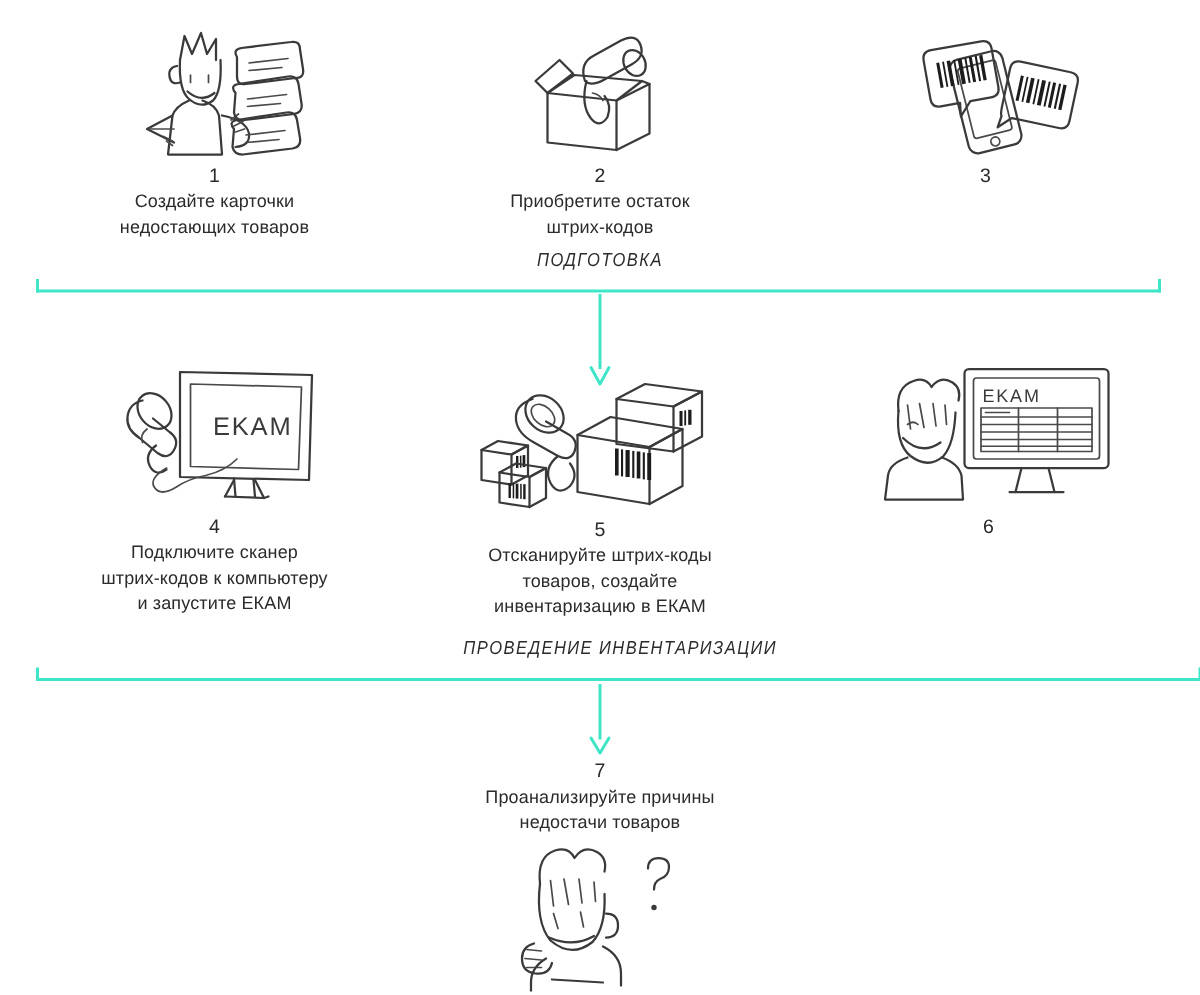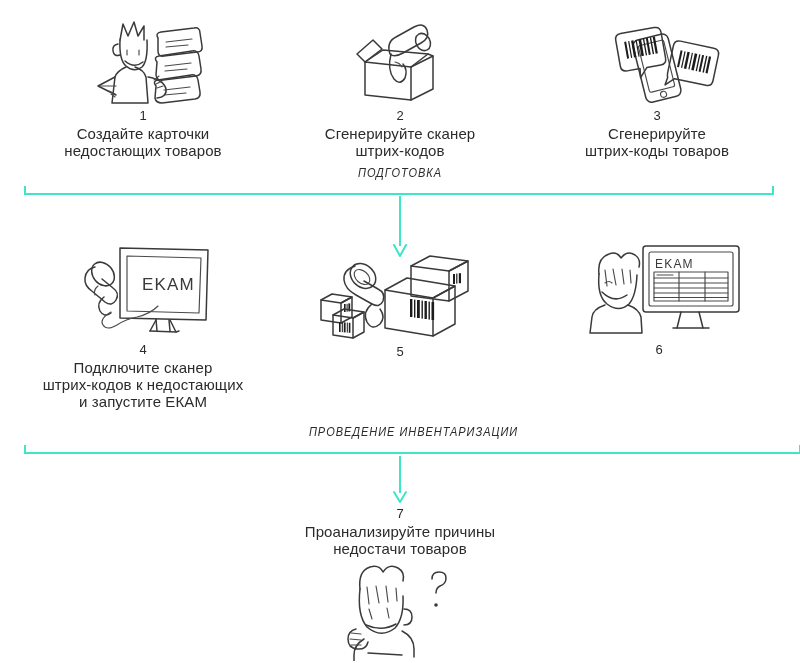--- a/index.html
+++ b/index.html
@@ -28,21 +28,21 @@
     display: block;
     text-align: center;
   }
   .step-num {
     font-size: 13px;
     line-height: 15px;
     color: #2b2b2b;
     font-family: "Liberation Sans", sans-serif;
   }
   .step-caption {
-    font-size: 15px;
+    font-size: 12px;
     line-height: 17px;
     color: #2b2b2b;
     letter-spacing: .1px;
     margin-top: 2px;
     white-space: pre-line;
   }
 
   
   .step.caption-first .step-caption { order: 3; text-align: center; }
 
@@ -169,21 +169,21 @@
       <path class="ink" d="M56 40 q-4 16 3 25 q6 7 11 -1 q3 -8 -2 -14"></path>
 
       <path class="ink" d="M55 40 q-4 -12 6 -17 l18 -10 q10 -5 13 3 q3 8 -6 13 l-18 10 q-9 5 -13 1 z"></path>
 
       <ellipse class="ink" cx="88" cy="28" rx="7" ry="9" transform="rotate(-28 88 28)"></ellipse>
 
       <path class="ink-thin" d="M60 48 q5 1 7 5"></path>
     </svg>
   </div>
   <div class="step-num">2</div>
-  <div class="step-caption">Сгенерируйте сканер
+  <div class="step-caption">Приобретите остаток
 штрих-кодов</div>
 </div>
 
 <div class="step" style="left:532px; top:14px; width:250px;">
   <div class="step-art">
     <svg width="130" height="90" viewBox="0 0 130 90" aria-hidden="true">
 
       <g transform="rotate(-14 66 58)">
         <rect class="ink" x="48" y="22" width="36" height="64" rx="6"></rect>
         <rect class="ink-thin" x="53" y="28" width="26" height="48" rx="2"></rect>
@@ -215,22 +215,20 @@
           <rect x="100.5" y="39" width="2.6" height="17"></rect>
           <rect x="105" y="39" width="1.3" height="17"></rect>
           <rect x="108" y="39" width="2" height="17"></rect>
           <rect x="112" y="39" width="1.4" height="17"></rect>
           <rect x="115" y="39" width="2.2" height="17"></rect>
         </g>
       </g>
     </svg>
   </div>
   <div class="step-num">3</div>
-  <div class="step-caption">Сгенерируйте
-штрих-коды товаров</div>
 </div>
 
 <div class="band" style="top:166px;">
   <div class="band-label">ПОДГОТОВКА</div>
   <div class="band-rule"></div>
 </div>
 
 <div class="arrow" style="left:390px; top:196px;">
   <svg width="20" height="62" viewBox="0 0 20 62" aria-hidden="true">
     <path d="M10 0 L10 50" stroke="#3ee5c6" stroke-width="2" fill="none"></path>
@@ -255,21 +253,21 @@
       <path class="ink" d="M27 27 q-9 2 -10 11 q-1 8 8 14 l12 10 q7 5 11 -2 q4 -7 -3 -12 l-11 -9"></path>
       <path class="ink-thin" d="M30 46 q-5 4 -3 9"></path>
 
       <path class="ink" d="M36 57 q-8 6 -4 14 q4 7 11 2"></path>
 
       <path class="ink-thin" d="M43 72 q-12 7 -8 13 q4 6 14 0 q9 -6 20 -8 q13 -3 21 -11"></path>
     </svg>
   </div>
   <div class="step-num">4</div>
   <div class="step-caption">Подключите сканер
-штрих-кодов к недостающих
+штрих-кодов к компьютеру
 и запустите ЕКАМ</div>
 </div>
 
 <div class="step" style="left:275px; top:252px; width:250px;">
   <div class="step-art">
     <svg width="170" height="88" viewBox="0 0 170 88" aria-hidden="true">
 
       <ellipse class="ink" cx="48" cy="24" rx="11" ry="14" transform="rotate(-48 48 24)"></ellipse>
       <ellipse class="ink-thin" cx="47" cy="25" rx="6" ry="9" transform="rotate(-48 47 25)"></ellipse>
 
@@ -314,20 +312,23 @@
         <rect x="99" y="47.6" width="1.4" height="18"></rect>
         <rect x="102" y="48" width="2.8" height="18"></rect>
         <rect x="106.5" y="48.6" width="1.4" height="18"></rect>
         <rect x="109.5" y="49" width="2.4" height="18"></rect>
         <rect x="113.5" y="49.6" width="1.4" height="18"></rect>
         <rect x="116.5" y="50" width="2.6" height="18"></rect>
       </g>
     </svg>
   </div>
   <div class="step-num">5</div>
+  <div class="step-caption">Отсканируйте штрих-коды
+товаров, создайте
+инвентаризацию в ЕКАМ</div>
 </div>
 
 <div class="step" style="left:528px; top:240px; width:262px;">
   <div class="step-art">
     <svg width="180" height="98" viewBox="0 0 180 98" aria-hidden="true">
 
       <rect class="ink" x="74" y="6" width="96" height="66" rx="3"></rect>
 
       <rect class="ink-thin" x="80" y="12" width="84" height="54" rx="2"></rect>
       <text class="screen-text" x="86" y="28" font-size="12">EKAM</text>

